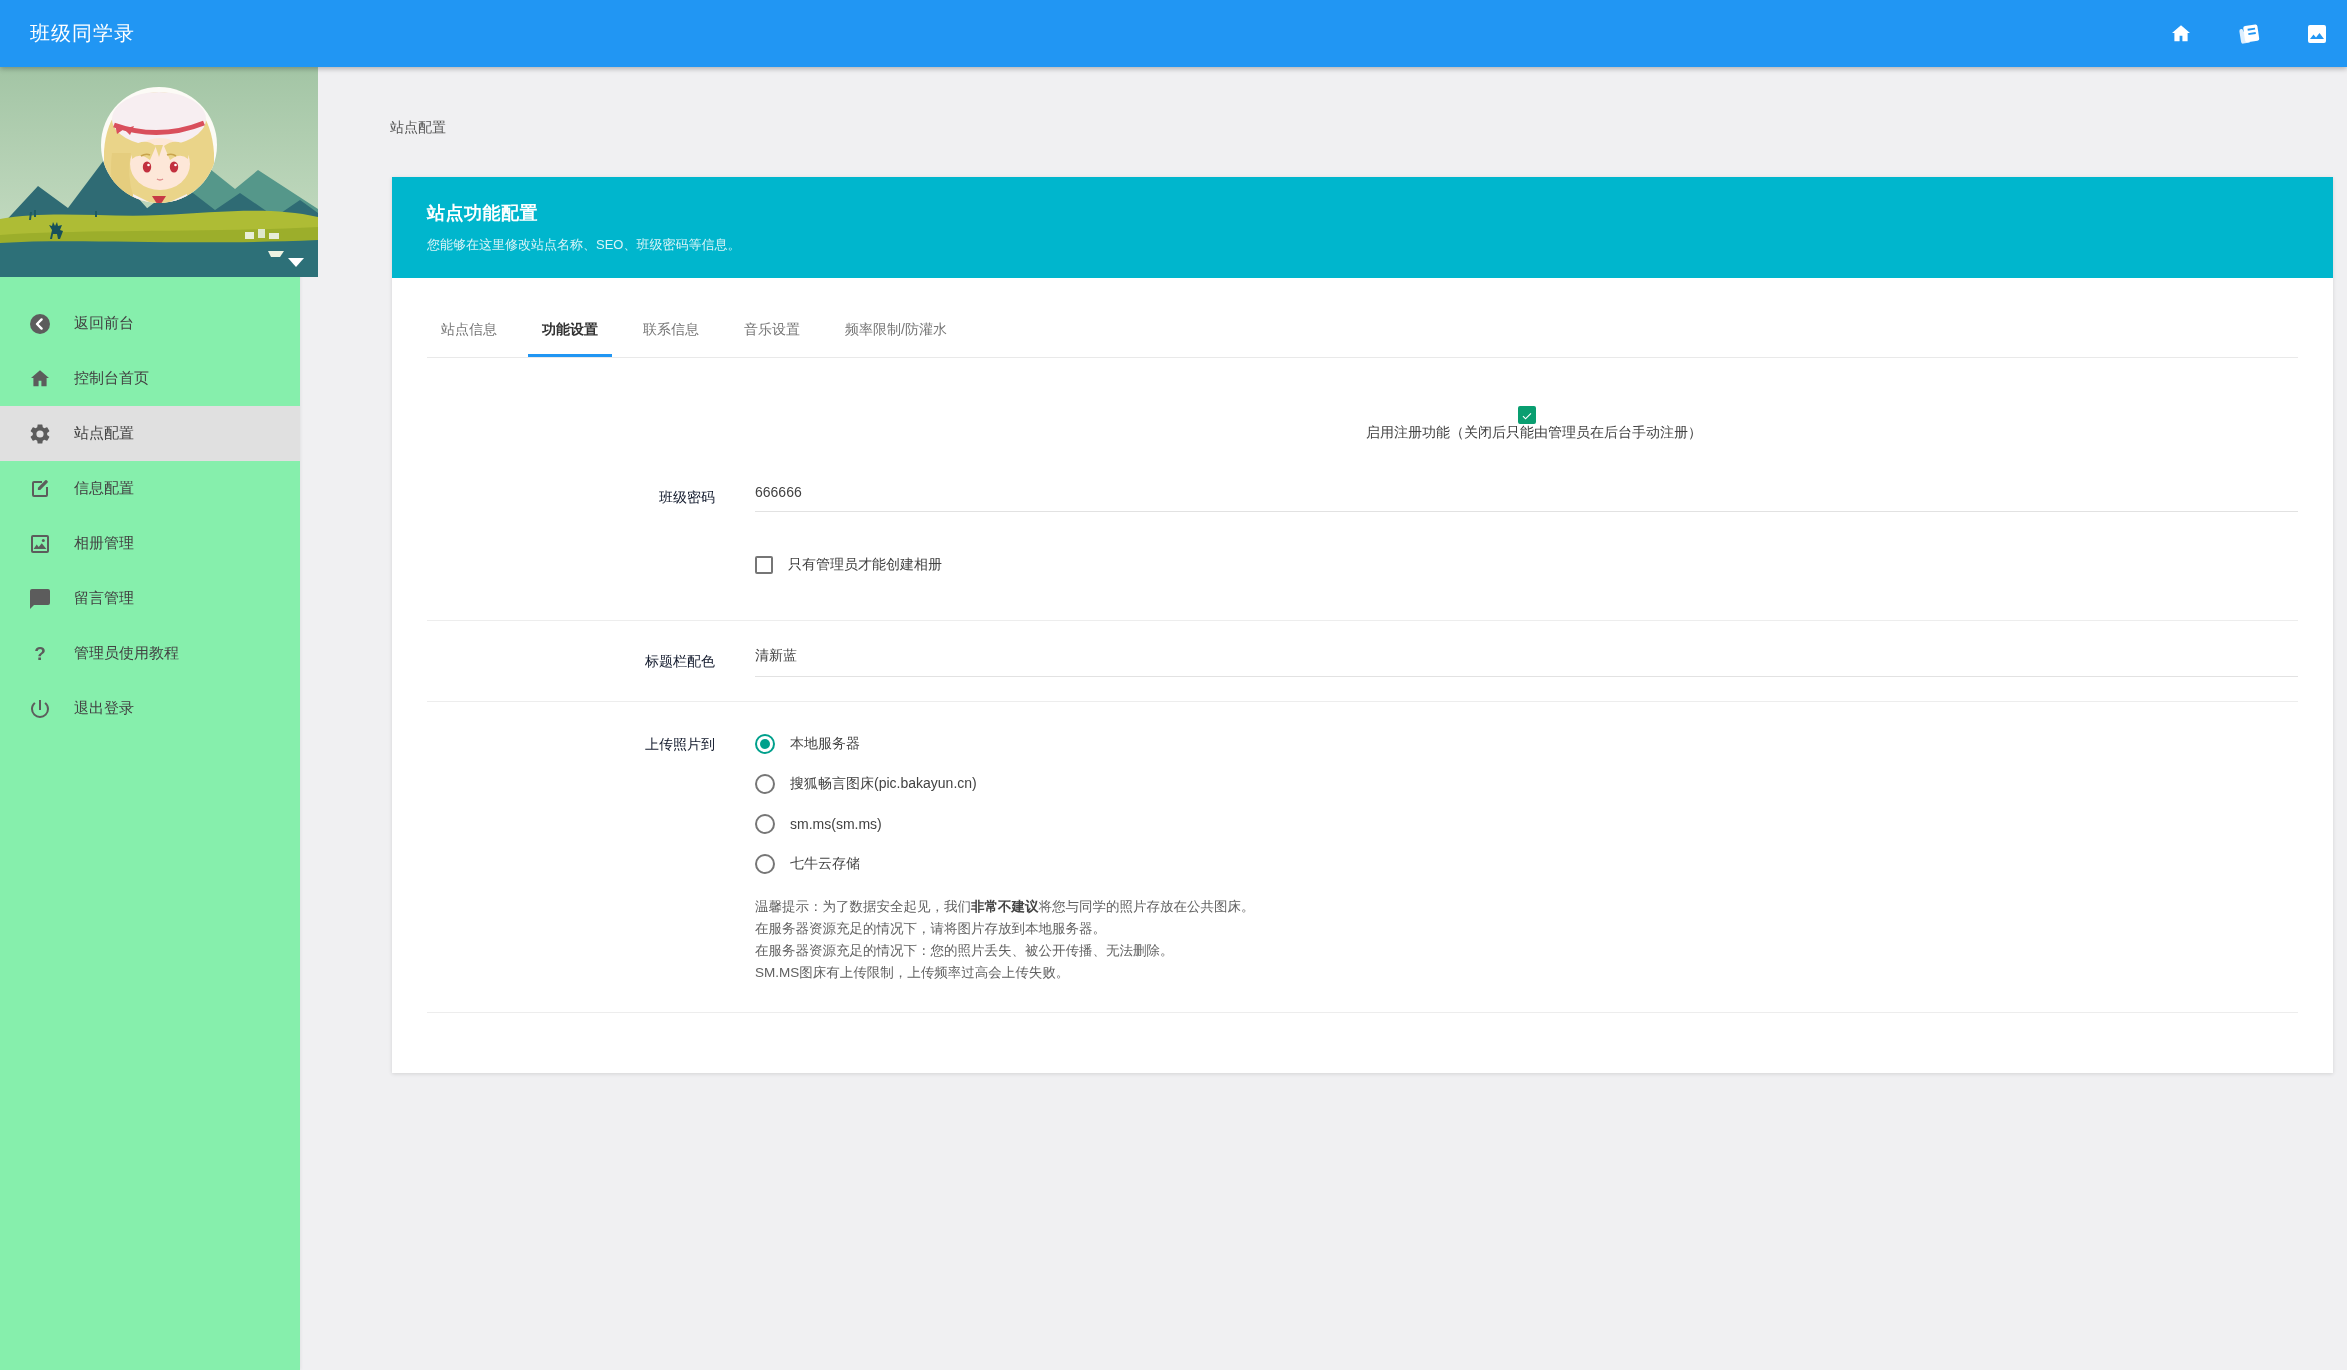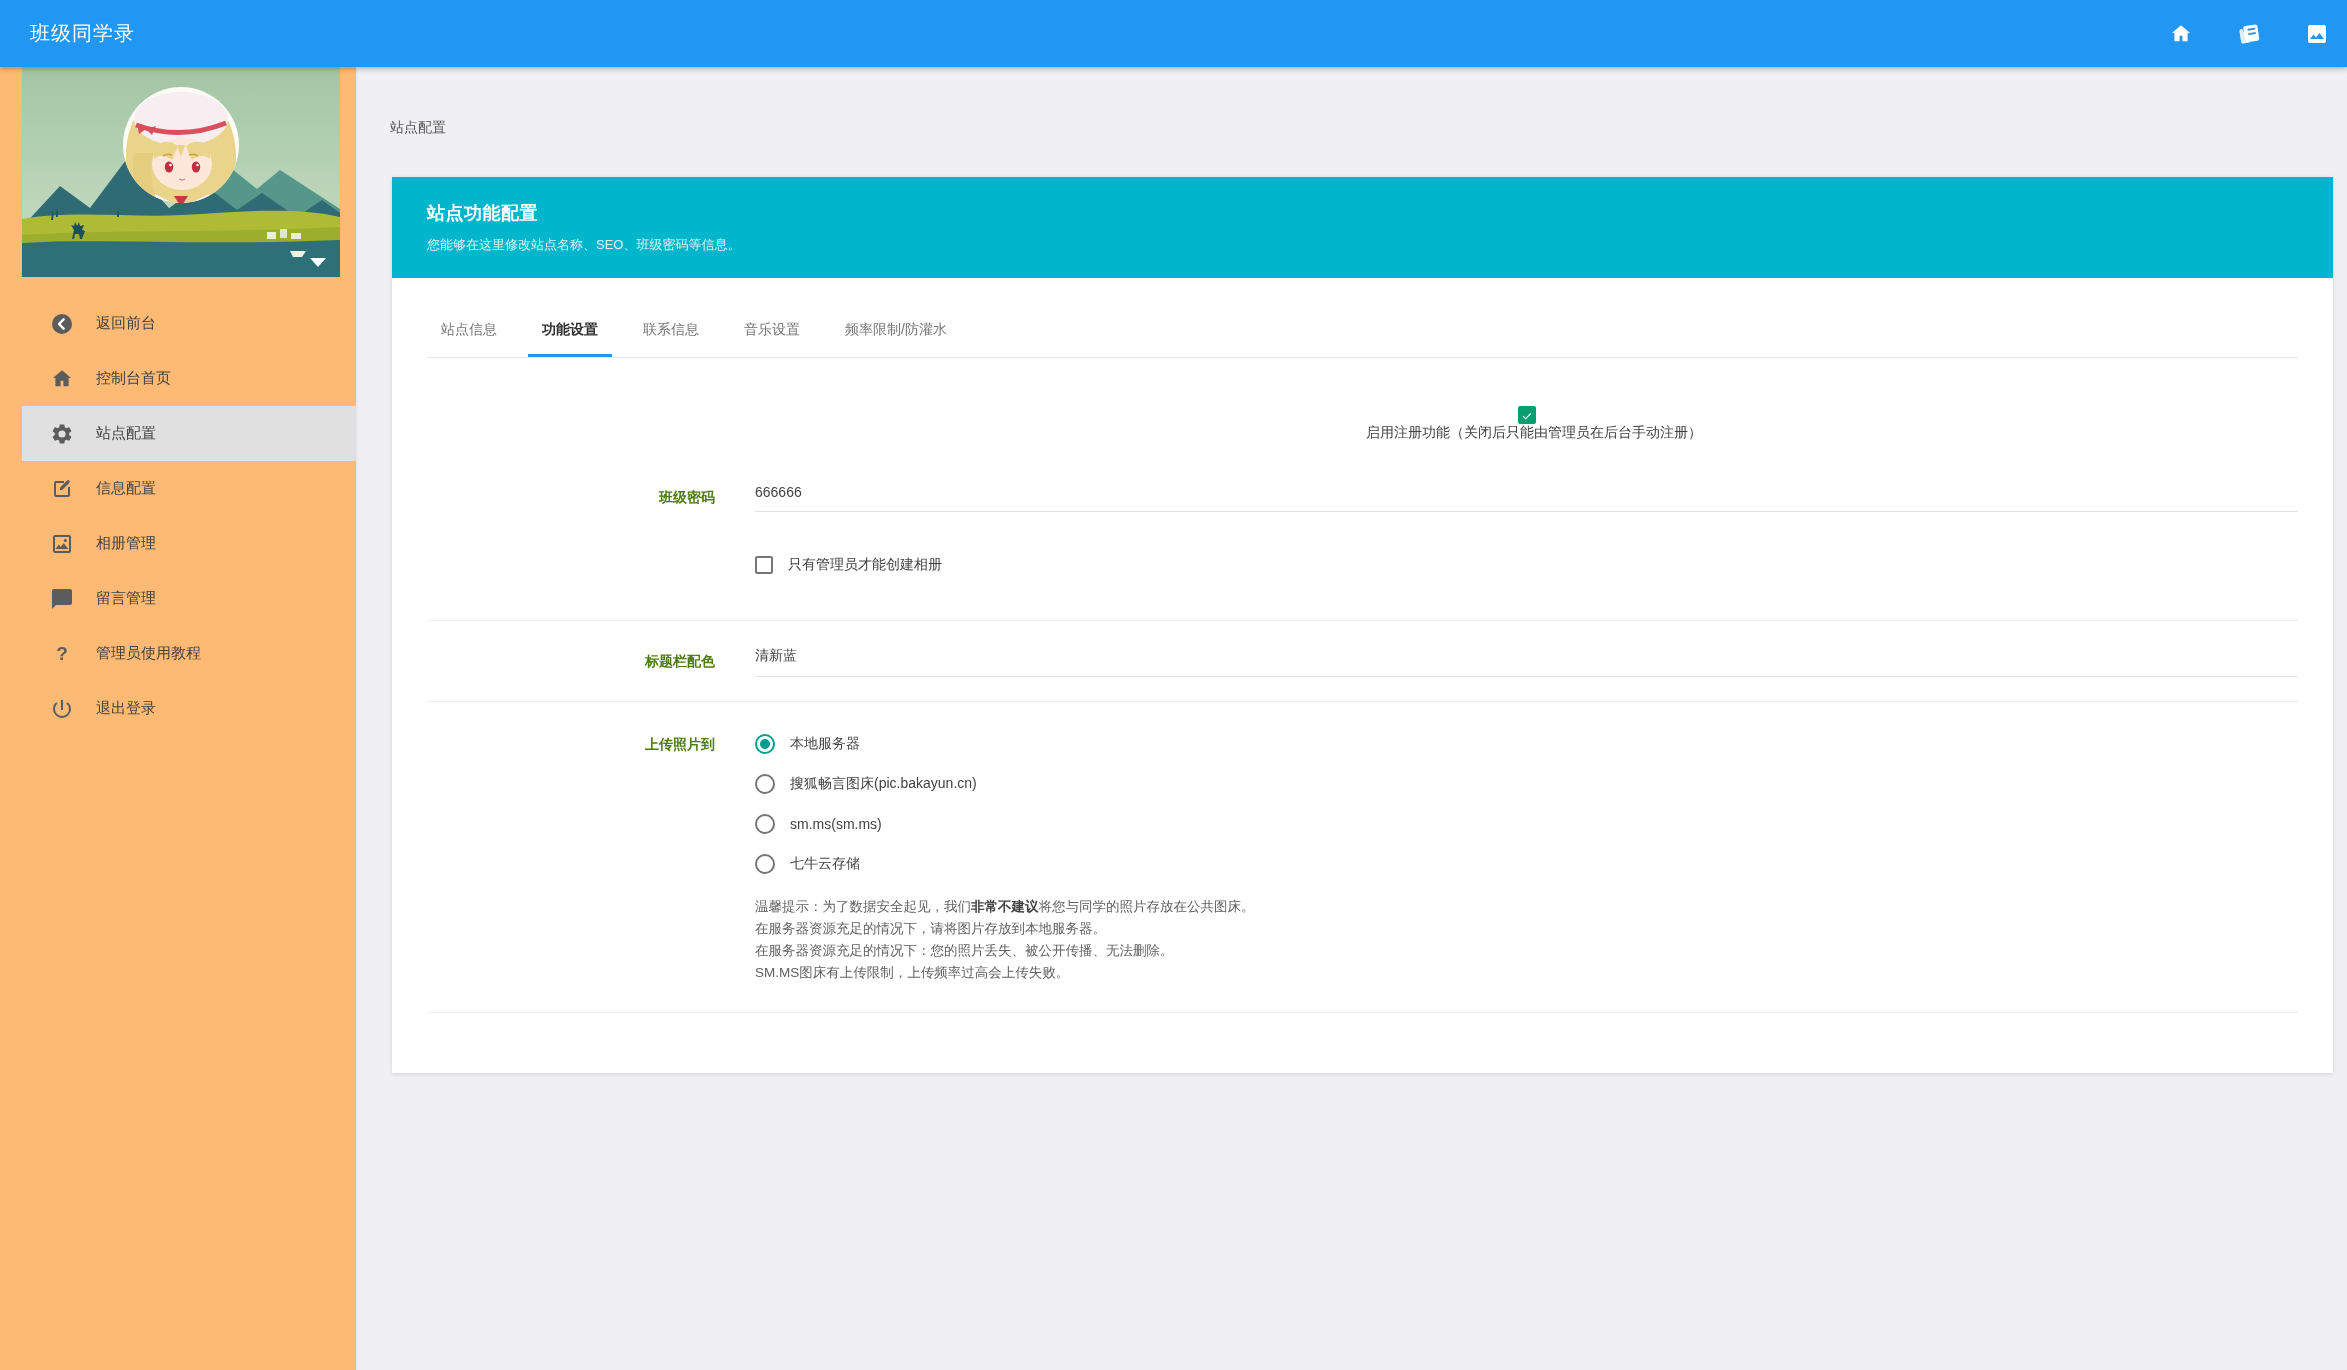--- a/index.html
+++ b/index.html
@@ -17,22 +17,22 @@
     position:absolute; left:0; top:0; width:2347px; height:67px;
     background:var(--c-topbar); display:flex; align-items:center;
     padding:0 18px 0 30px; z-index:30; box-shadow:0 2px 5px rgba(0,0,0,.26);
   }
   .topbar-title{color:#fff; font-size:20px; letter-spacing:1px;}
   .topbar-icons{margin-left:auto; display:flex; align-items:center; gap:44px;}
   .tb-icon{width:24px; height:24px; color:#fff; cursor:pointer; display:inline-flex;}
   .tb-icon svg{width:24px; height:24px; fill:currentColor;}
   
   .sidebar{
-    position:absolute; left:0; top:67px; width:356px; bottom:0;
-    background:#fdba74; z-index:20; box-shadow:1px 0 3px rgba(0,0,0,.06);padding-left:22px;
+    position:absolute; left:0; top:67px; width:300px; bottom:0;
+    background:#86efac; z-index:20; box-shadow:1px 0 3px rgba(0,0,0,.06);
   }
   .sidebar-header{position:relative; width:318px; height:210px; overflow:hidden; cursor:pointer;}
   .sidebar-header svg{display:block;}
   .header-caret{
     position:absolute; right:14px; bottom:10px; width:0; height:0;
     border-left:8px solid transparent; border-right:8px solid transparent;
     border-top:9px solid #fff; cursor:pointer;
   }
   .menu{padding-top:19px;}
   .menu-item{
@@ -60,21 +60,21 @@
   .card-body{background:#fff; padding:0 35px 60px 35px;}
   
   .tabs{padding-top:30px; display:flex; border-bottom:1px solid #e9e9e9;}
   .tab{
     font-size:14px; color:#757575; padding:13px 14px 15px; margin-right:17px;
     cursor:pointer; border-bottom:3px solid transparent; white-space:nowrap;
   }
   .tab.active{color:#333; font-weight:bold; border-bottom-color:var(--c-topbar);}
   
   .row{display:flex; align-items:center;}
-  .row-label{width:288px; flex-shrink:0; text-align:right; font-size:14px; color:#4d7c0f;font-weight:bold;}
+  .row-label{width:288px; flex-shrink:0; text-align:right; font-size:14px; color:#0f172a;}
   .row-control{margin-left:40px; flex:1; min-width:0;}
   .spacer{width:288px; flex-shrink:0;}
   .mt-check1{margin-top:48px;}
   .mt-pass{margin-top:42px;}
   .mt-check2{margin-top:44px;}
   .mt-select{margin-top:26px;align-items:center;}
   .mt-upload{margin-top:22px; align-items:flex-start;}
   .divider{border:none; border-top:1px solid #ededed; height:0;}
   .dv1{margin-top:46px;}
   .dv2{margin-top:24px;}

